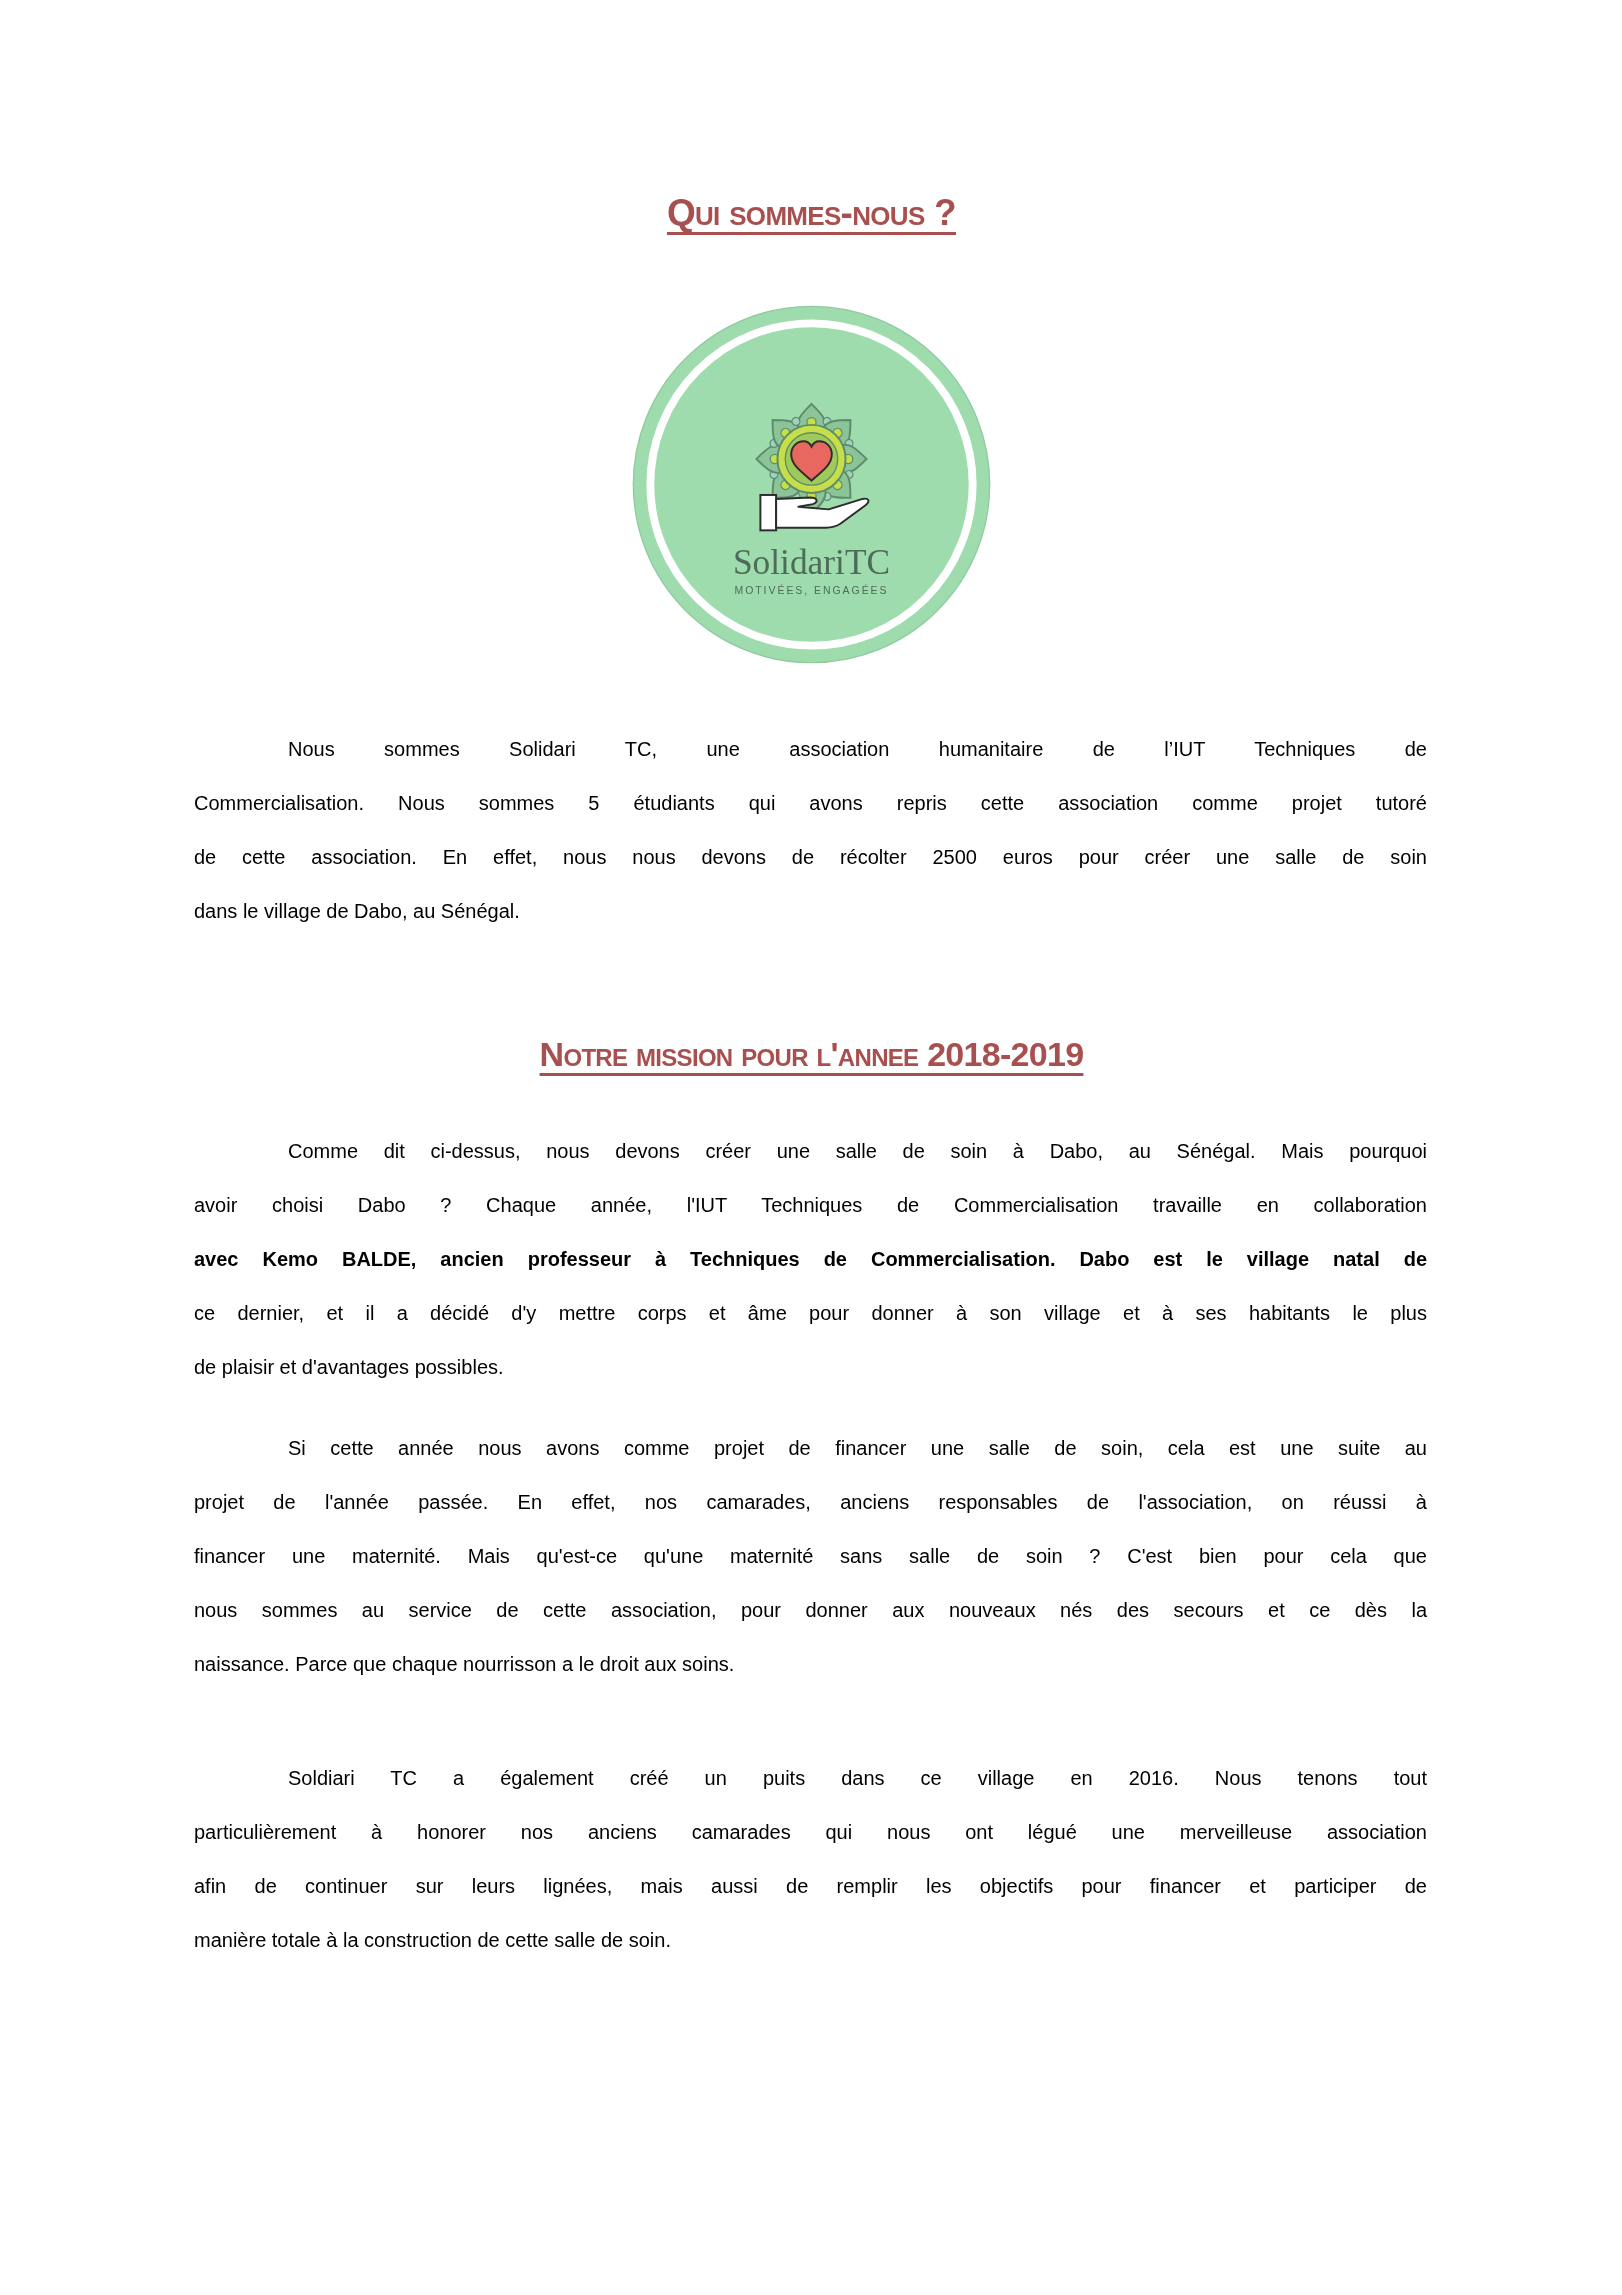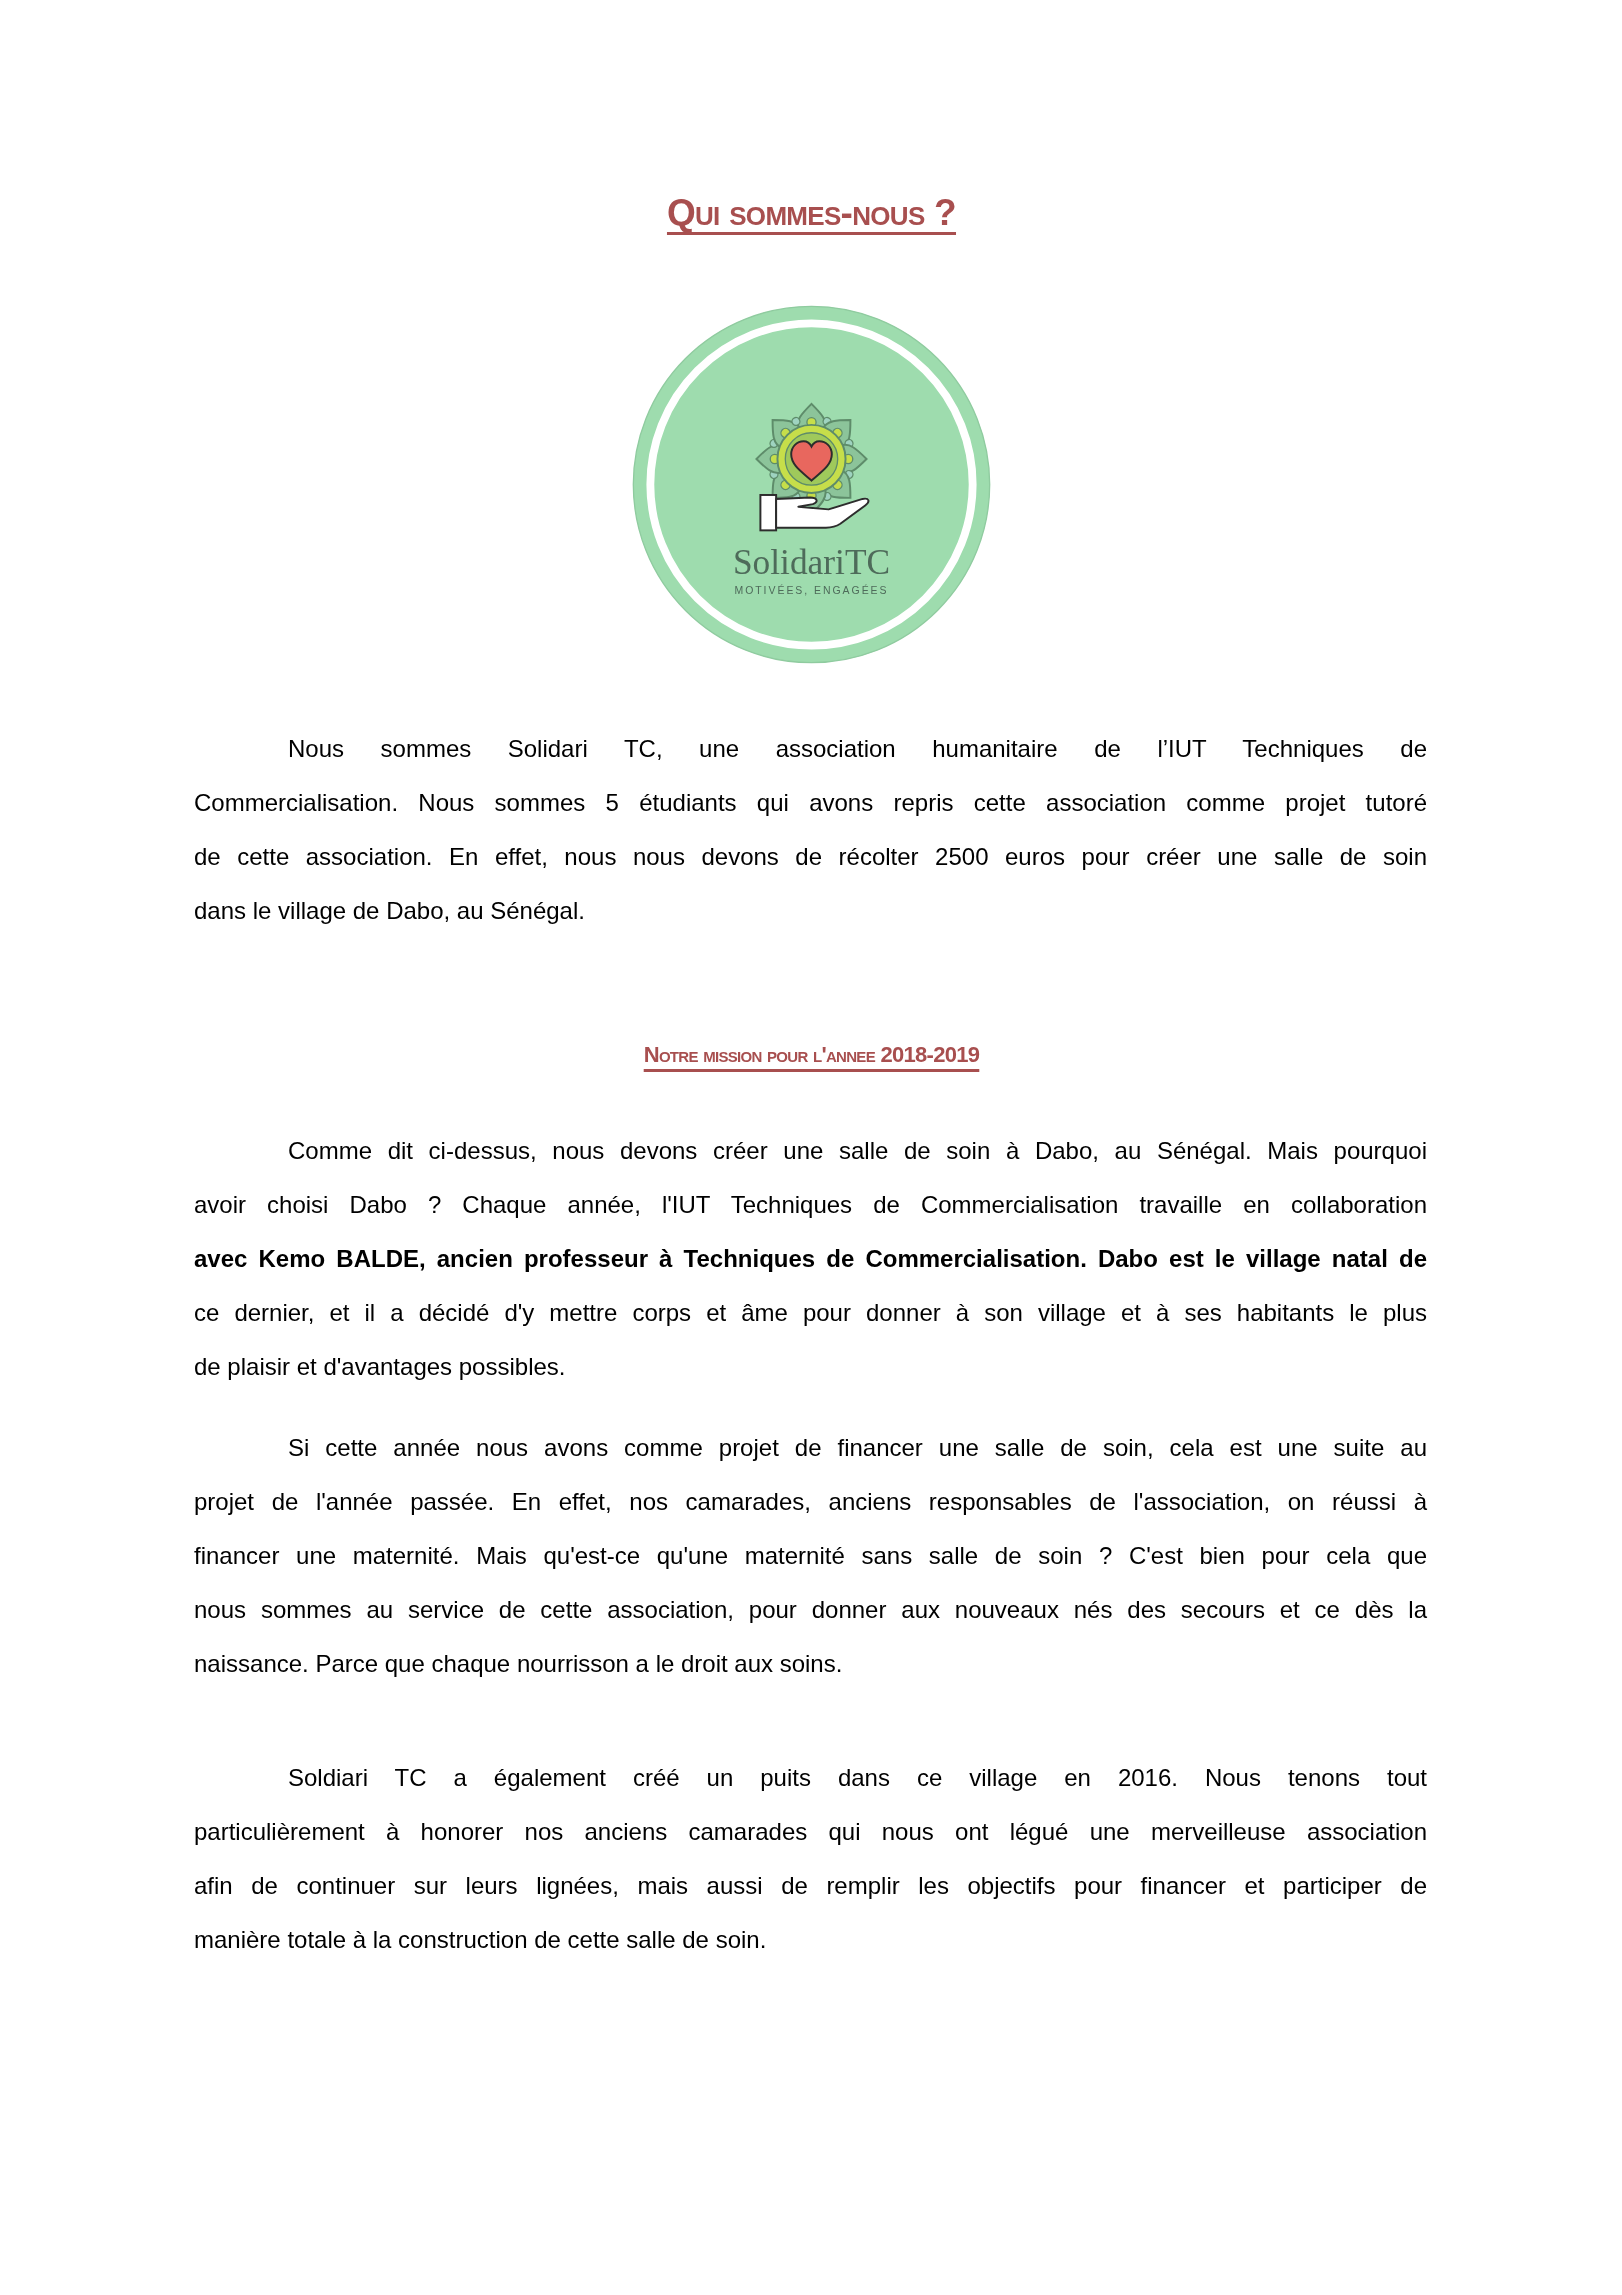--- a/index.html
+++ b/index.html
@@ -10,29 +10,29 @@
     position: absolute; left: 0; width: 1623px; text-align: center;
     font-family: "Liberation Sans", sans-serif; font-weight: bold;
     color: #A84F4F; font-variant: small-caps; white-space: nowrap;
     margin: 0;
   }
   .heading span.txt {
     text-decoration: underline; text-decoration-thickness: 3.3px;
     text-underline-offset: 6.5px; display: inline-block; text-align: center;
   }
   #h1 { top: 190px; font-size: 37px; line-height: 46px; letter-spacing: -0.7px; }
-  #h2 { top: 1033px; font-size: 22px; line-height: 43px; letter-spacing: -0.7px; }
+  #h2 { top: 1033px; font-size: 34px; line-height: 43px; letter-spacing: -0.7px; }
 
   
   #logo { position: absolute; left: 632px; top: 305px; width: 359px; height: 359px; }
 
   
   .para { position: absolute; left: 194px; width: 1233px; margin: 0; }
   .line {
-    display: block; height: 54px; line-height: 54px; font-size: 24px;
+    display: block; height: 54px; line-height: 54px; font-size: 20px;
     text-align: justify; text-align-last: justify; white-space: nowrap;
     overflow: visible;
   }
   .line.first { padding-left: 94px; }
   .line.last { text-align-last: left; }
   .line .inner { display: inline-block; width: 100%; white-space: normal;
                  text-align: justify; text-align-last: justify; }
   .line.last .inner { text-align-last: left; }
   .line.first .inner { width: 100%; }
 

